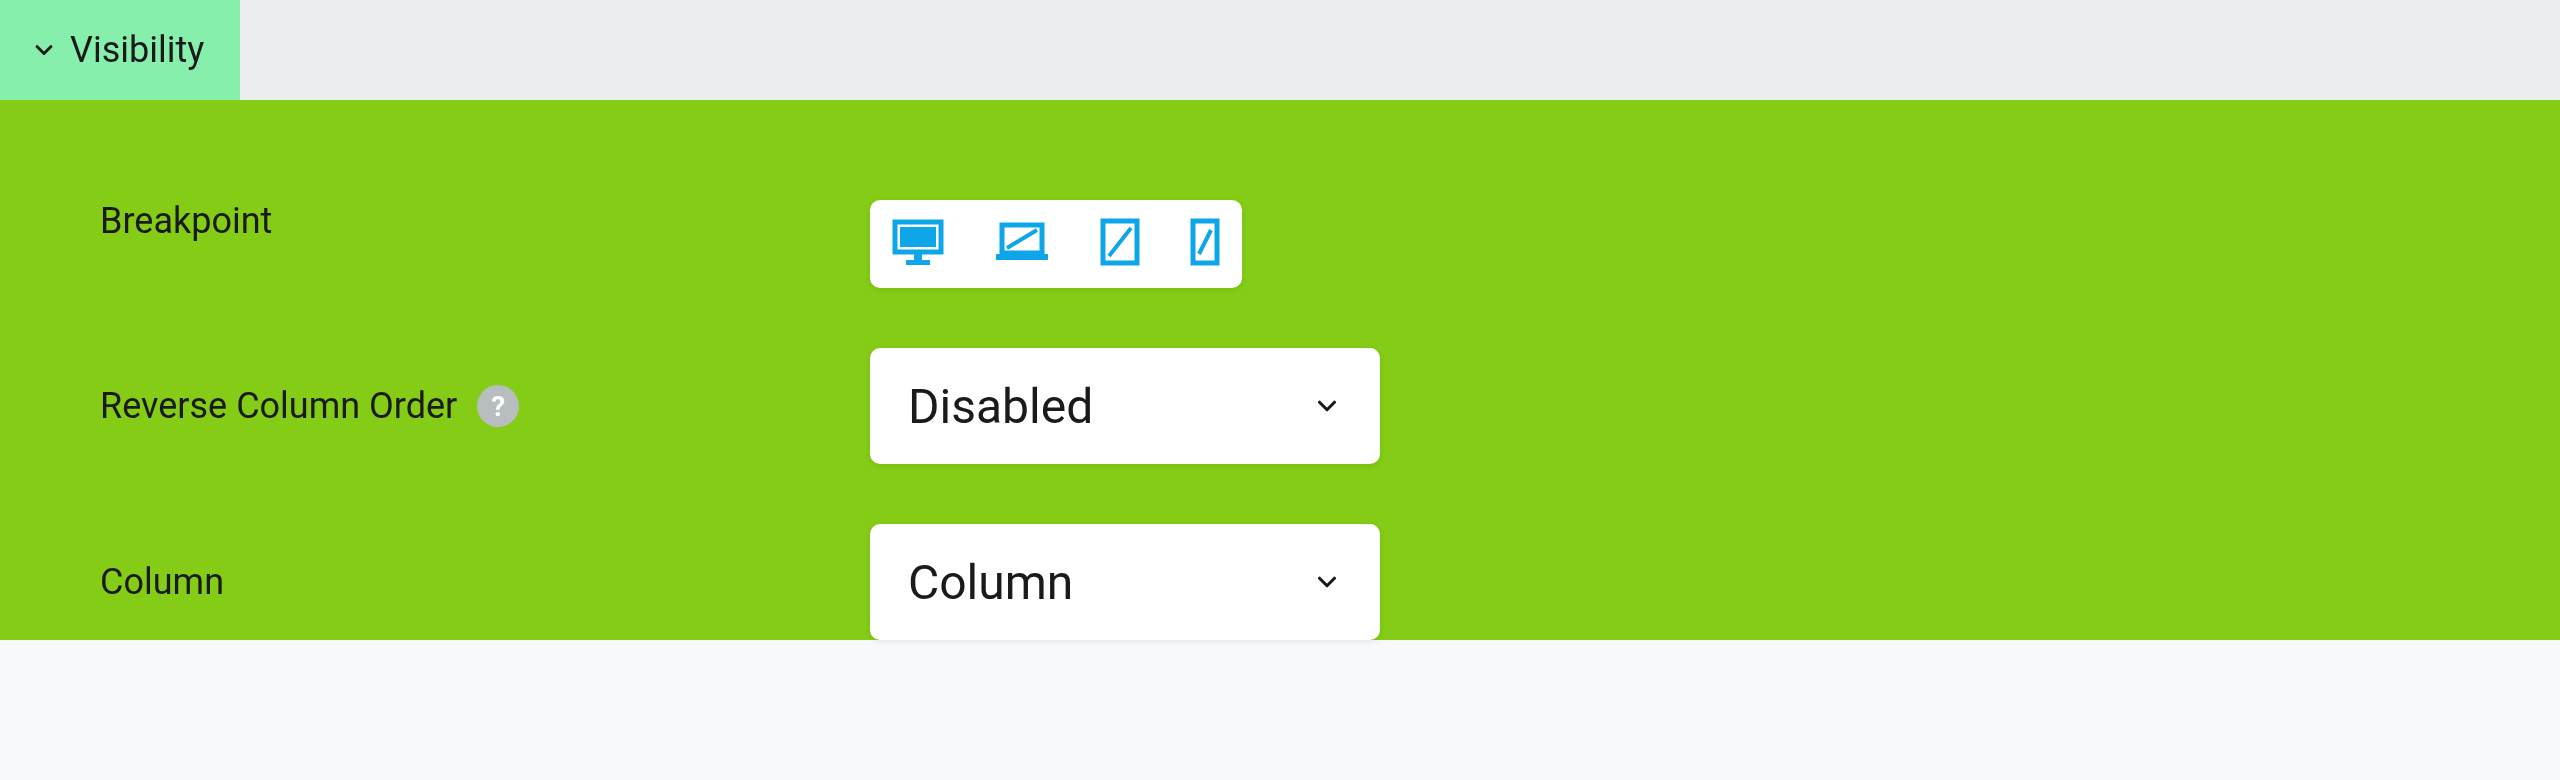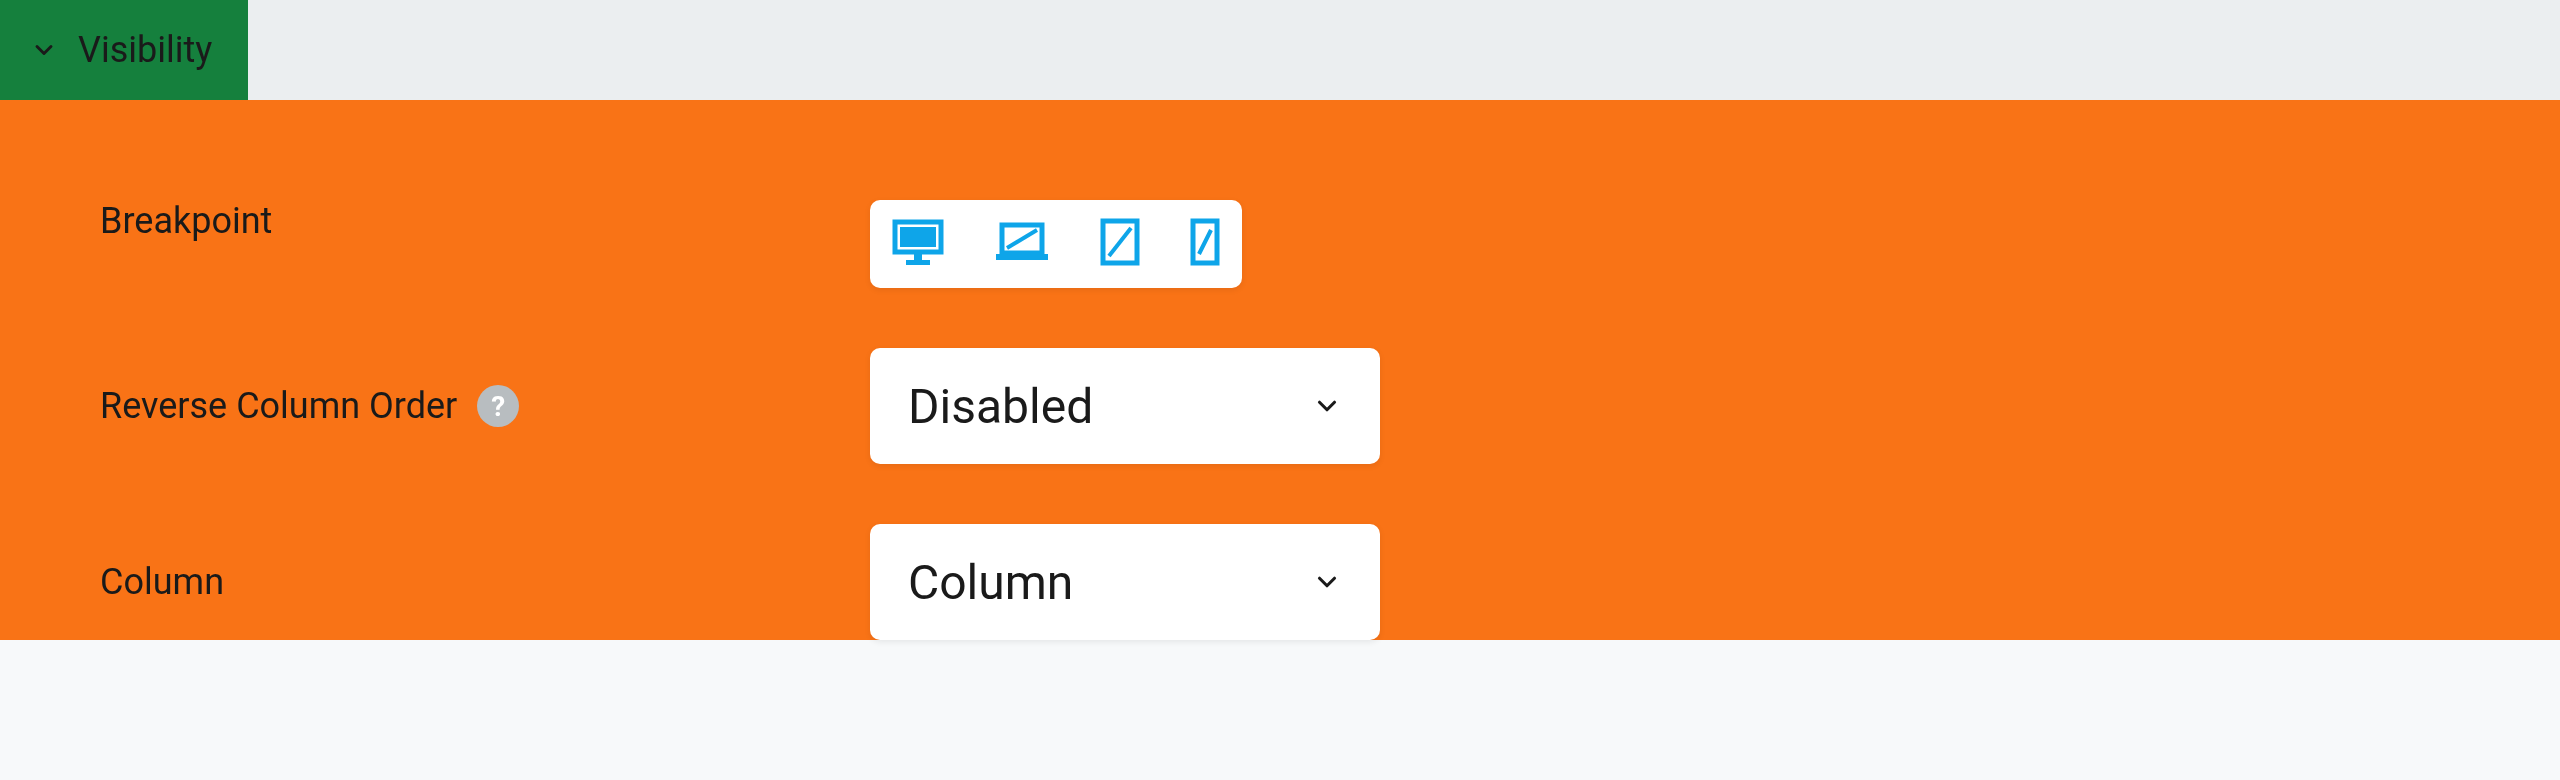--- a/index.html
+++ b/index.html
@@ -17,23 +17,23 @@
     
     .panel-header {
       display: flex;
       align-items: stretch;
       height: 100px;
     }
     
     .panel-tab {
       display: flex;
       align-items: center;
-      background: #15803d;
+      background: #86efac;
       padding: 0 36px 0 30px;
-      gap: 20px;
+      gap: 12px;
     }
     
     .panel-tab-rest {
       flex: 1;
       background: #ebeef0;
     }
     
     .chevron-icon {
       width: 28px;
       height: 28px;
@@ -42,21 +42,21 @@
       justify-content: center;
     }
     
     .panel-title {
       font-size: 36px;
       font-weight: 400;
       color: #1a1a1a;
     }
     
     .panel-body {
-      background: #f97316;
+      background: #84cc16;
       padding: 0 100px;
     }
     
     .field-row {
       display: flex;
       align-items: center;
       padding-top: 60px;
     }
     
     .field-row:first-child {

